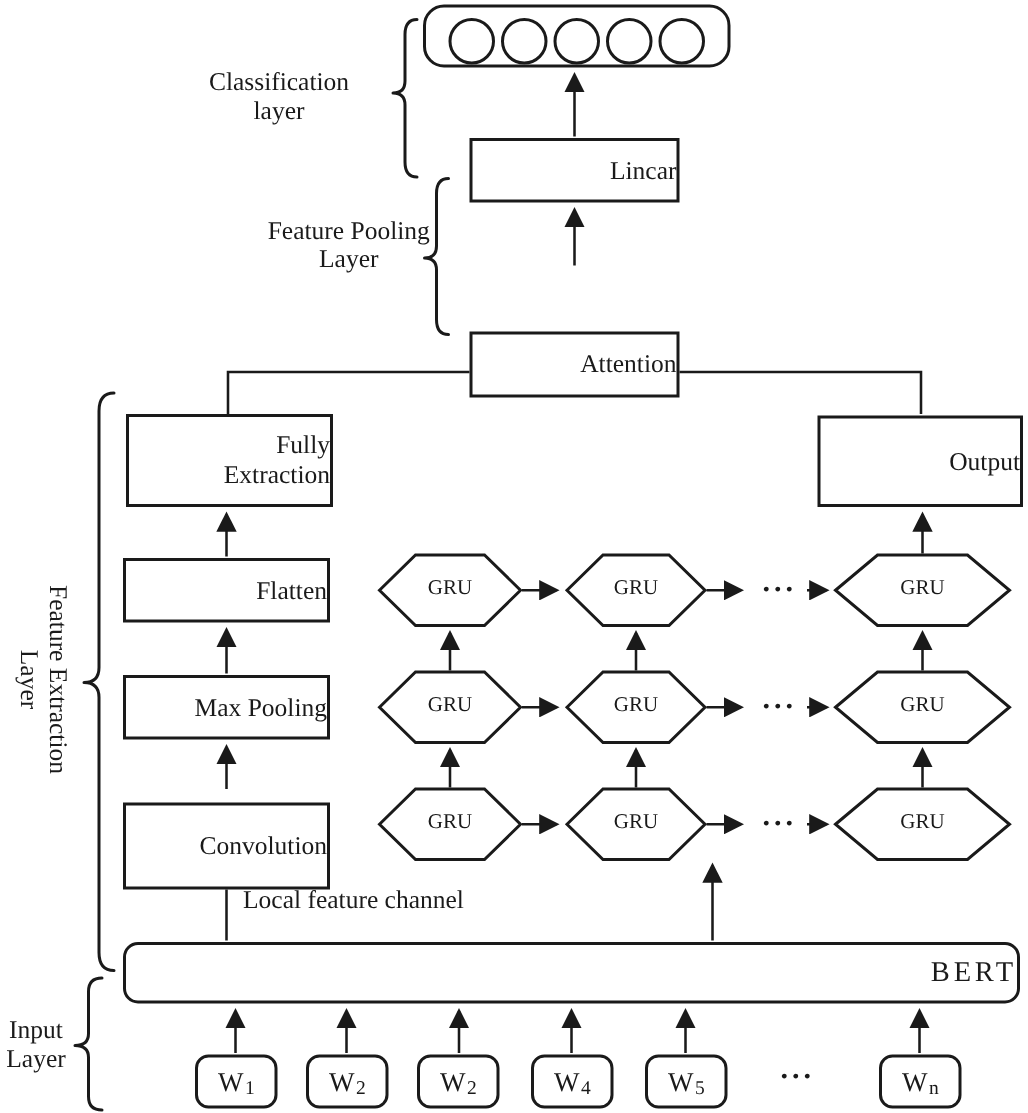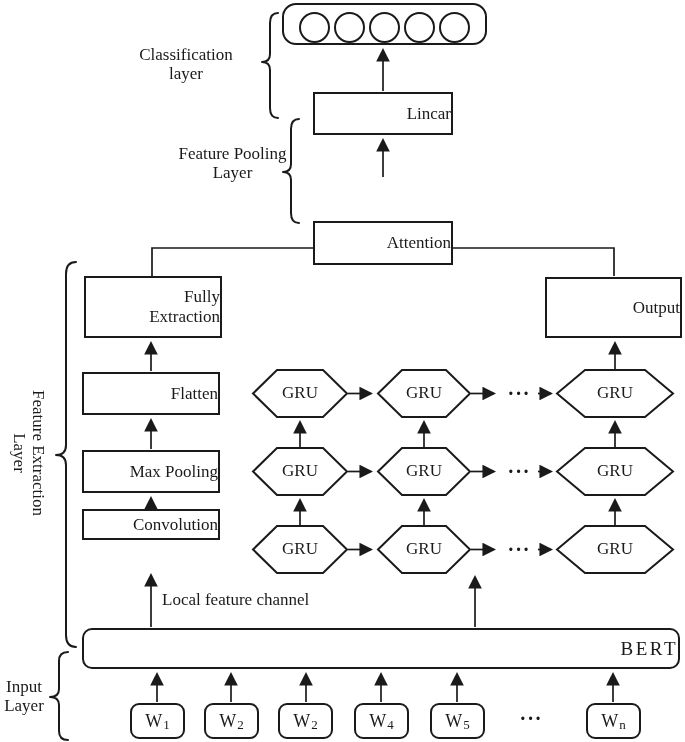--- a/index.html
+++ b/index.html
@@ -21,21 +21,21 @@
     width:31px; height:31px; border:2px solid #1a1a1a; border-radius:50%;
     box-sizing:border-box; background:#ffffff;
   }
   .lbl {
     position:absolute; text-align:center; font-size:17px; line-height:19px;
     white-space:nowrap;
   }
   .chan { position:absolute; font-size:17px; white-space:nowrap; }
   .gru-txt {
     position:absolute; width:70px; height:22px; line-height:22px;
-    text-align:center; font-size:17px;
+    text-align:center; font-size:14px;
   }
   .dots {
     position:absolute; width:44px; text-align:center; font-size:20px;
     font-weight:bold; letter-spacing:1px; line-height:24px;
   }
   .rot {
     position:absolute; left:-52px; top:433px; width:160px; height:40px;
     transform:rotate(90deg); text-align:center; font-size:17px; line-height:19px;
   }
   .bert-txt { font-size:19px; letter-spacing:2.5px; }
@@ -133,21 +133,21 @@
   <div class="box" style="left:84px; top:276px; width:138px; height:62px;">
     <span>Fully</span>
     <span>Extraction</span>
   </div>
   <div class="box" style="left:82px; top:450px; width:138px; height:43px;">
     <span>Max Pooling</span>
   </div>
   <div class="box" style="left:82px; top:372px; width:138px; height:43px;">
     <span>Flatten</span>
   </div>
-  <div class="box" style="left:82px; top:509px; width:138px; height:31px;">
+  <div class="box" style="left:82px; top:535px; width:138px; height:58px;">
     <span>Convolution</span>
   </div>
   <div class="box rounded" style="left:82px; top:628px; width:598px; height:41px;">
     <span class="bert-txt">BERT</span>
   </div>
   <div class="box" style="left:545px; top:277px; width:137px; height:61px;">
     <span>Output</span>
   </div>
 
   <div class="gru-txt" style="left:265px; top:382px;">GRU</div>

